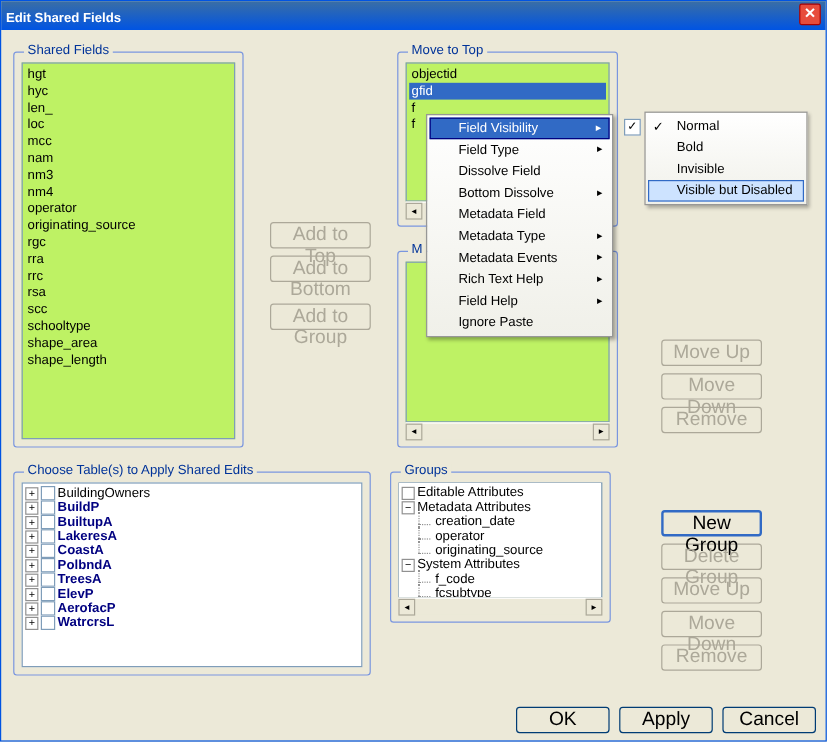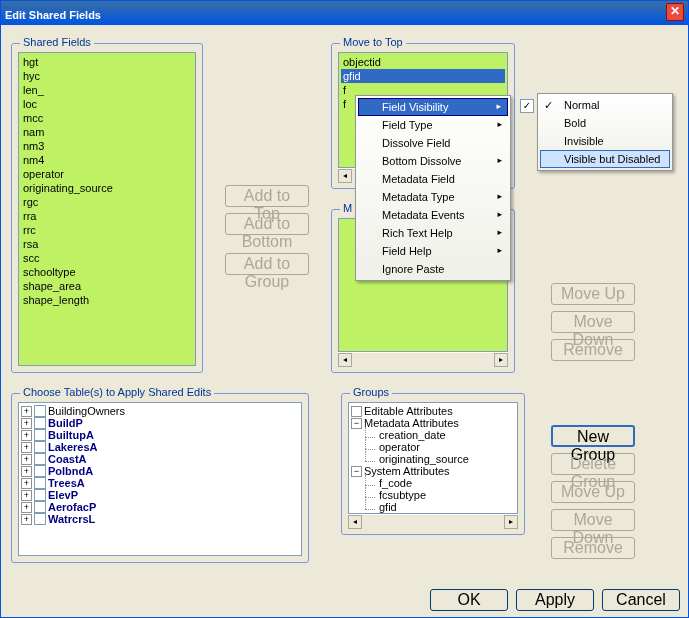--- a/index.html
+++ b/index.html
@@ -155,21 +155,21 @@
             <span class="bold-blue">AerofacP</span>
           </div>
           <div class="tree-item">
             <span class="expander">+</span>
             <span class="checkbox"></span>
             <span class="bold-blue">WatrcrsL</span>
           </div>
         </div>
     </div>
 
-    <div class="groupbox" style="left:340px; top:368px; width:184px; height:142px;">
+    <div class="groupbox" style="left:324px; top:368px; width:184px; height:126px;">
       <div class="legend">Groups</div>
       <div class="tree" id="groups-tree" style="height:calc(100% - 14px);">
           <div class="tree-item">
             <span class="expander"> </span>
             <span>Editable Attributes</span>
           </div>
           <div class="tree-item">
             <span class="expander">−</span>
             <span>Metadata Attributes</span>
           </div>

